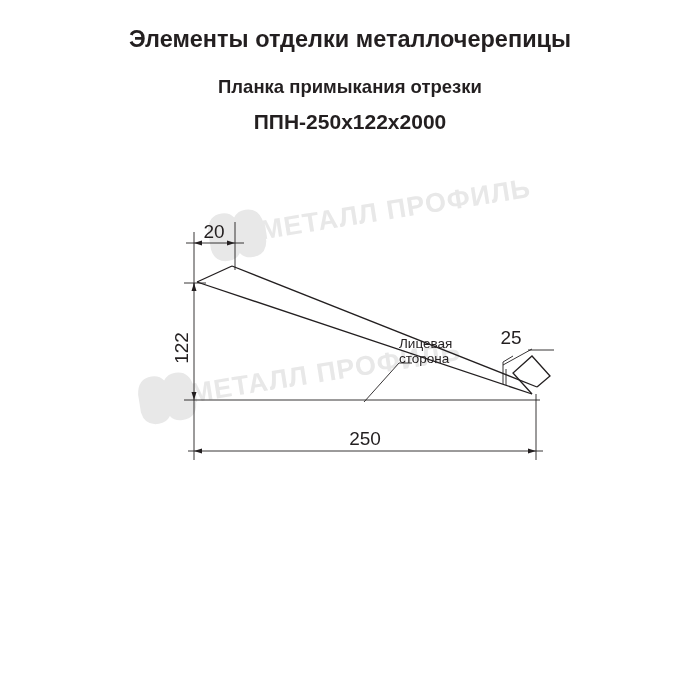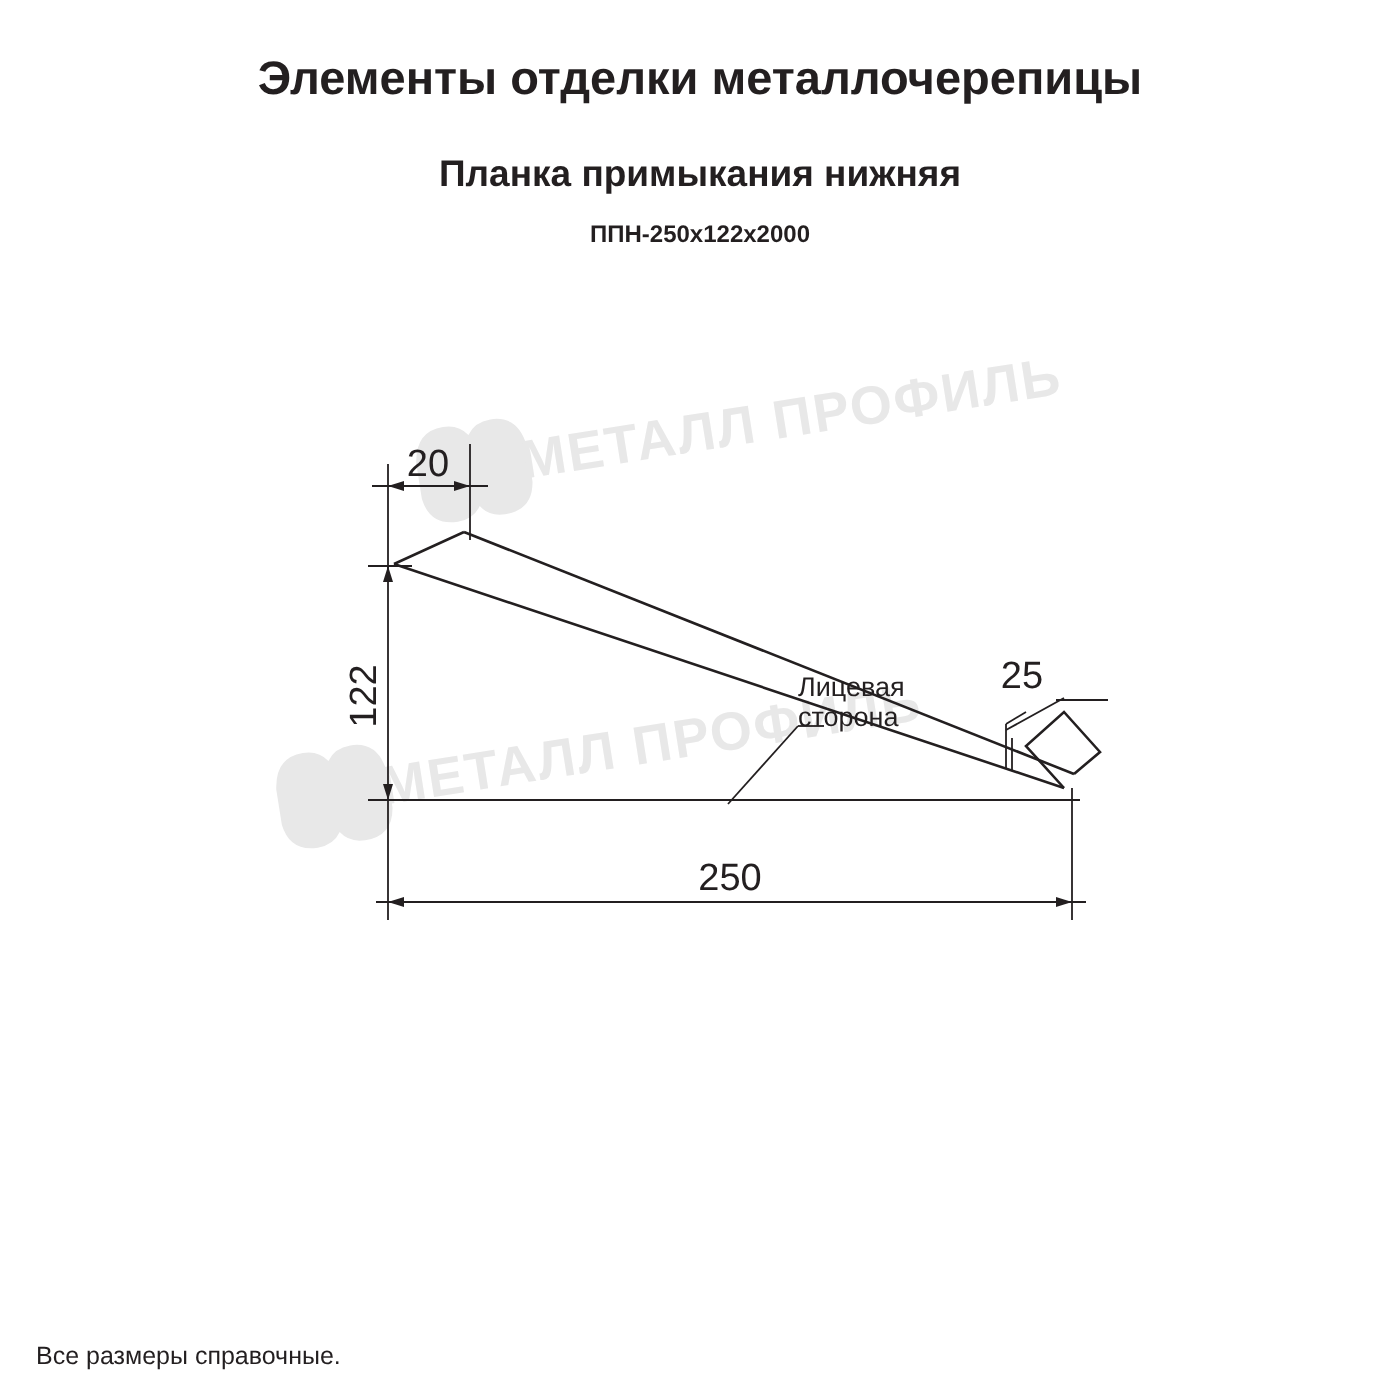--- a/index.html
+++ b/index.html
@@ -32,21 +32,21 @@
     font-weight: bold;
     letter-spacing: 0px;
     margin-top: 26px;
   }
   .title-sub {
     font-size: 18.5px;
     font-weight: bold;
     margin-top: 23px;
   }
   .title-code {
-    font-size: 12px;
+    font-size: 21px;
     font-weight: bold;
     margin-top: 12px;
   }
   .drawing {
     position: absolute;
     top: 170px;
     left: 16px;
     width: 700px;
     height: 360px;
   }
@@ -90,21 +90,21 @@
     fill: #e8e8e8;
   }
 </style>
 </head>
 <body>
 
 <div class="page">
 
   <div class="titles">
     <div class="title-main">Элементы отделки металлочерепицы</div>
-    <div class="title-sub">Планка примыкания нижняя</div>
+    <div class="title-sub">Планка примыкания отрезки</div>
     <div class="title-code">ППН-250х122х2000</div>
   </div>
 
   <div class="watermarks">
     <svg width="700" height="360" viewBox="0 0 700 360" xmlns="http://www.w3.org/2000/svg">
       <g class="wm" transform="translate(205,42) rotate(-9)">
         <path d="M0,20 q2,-16 16,-16 q8,0 12,6 q4,-6 12,-6 q14,0 16,16 l0,18 q-2,14 -16,14 q-8,0 -12,-6 q-4,6 -12,6 q-14,0 -16,-14 z M8,18 q1,-7 8,-7 q6,0 7,7 l0,16 q-1,7 -7,7 q-7,0 -8,-7 z"></path>
         <text x="52" y="36">МЕТАЛЛ ПРОФИЛЬ</text>
       </g>
       <g class="wm" transform="translate(135,205) rotate(-9)">
@@ -169,16 +169,15 @@
         <line x1="348" y1="232" x2="383" y2="193"></line>
         <line x1="383" y1="193" x2="396" y2="193"></line>
       </g>
       <text class="lbl-text" x="383" y="178">Лицевая</text>
       <text class="lbl-text" x="383" y="193">сторона</text>
 
     </svg>
   </div>
 
   <div class="footer">
-    <div>Все размеры справочные.</div>
   </div>
 
 </div>
 
 </body></html>

